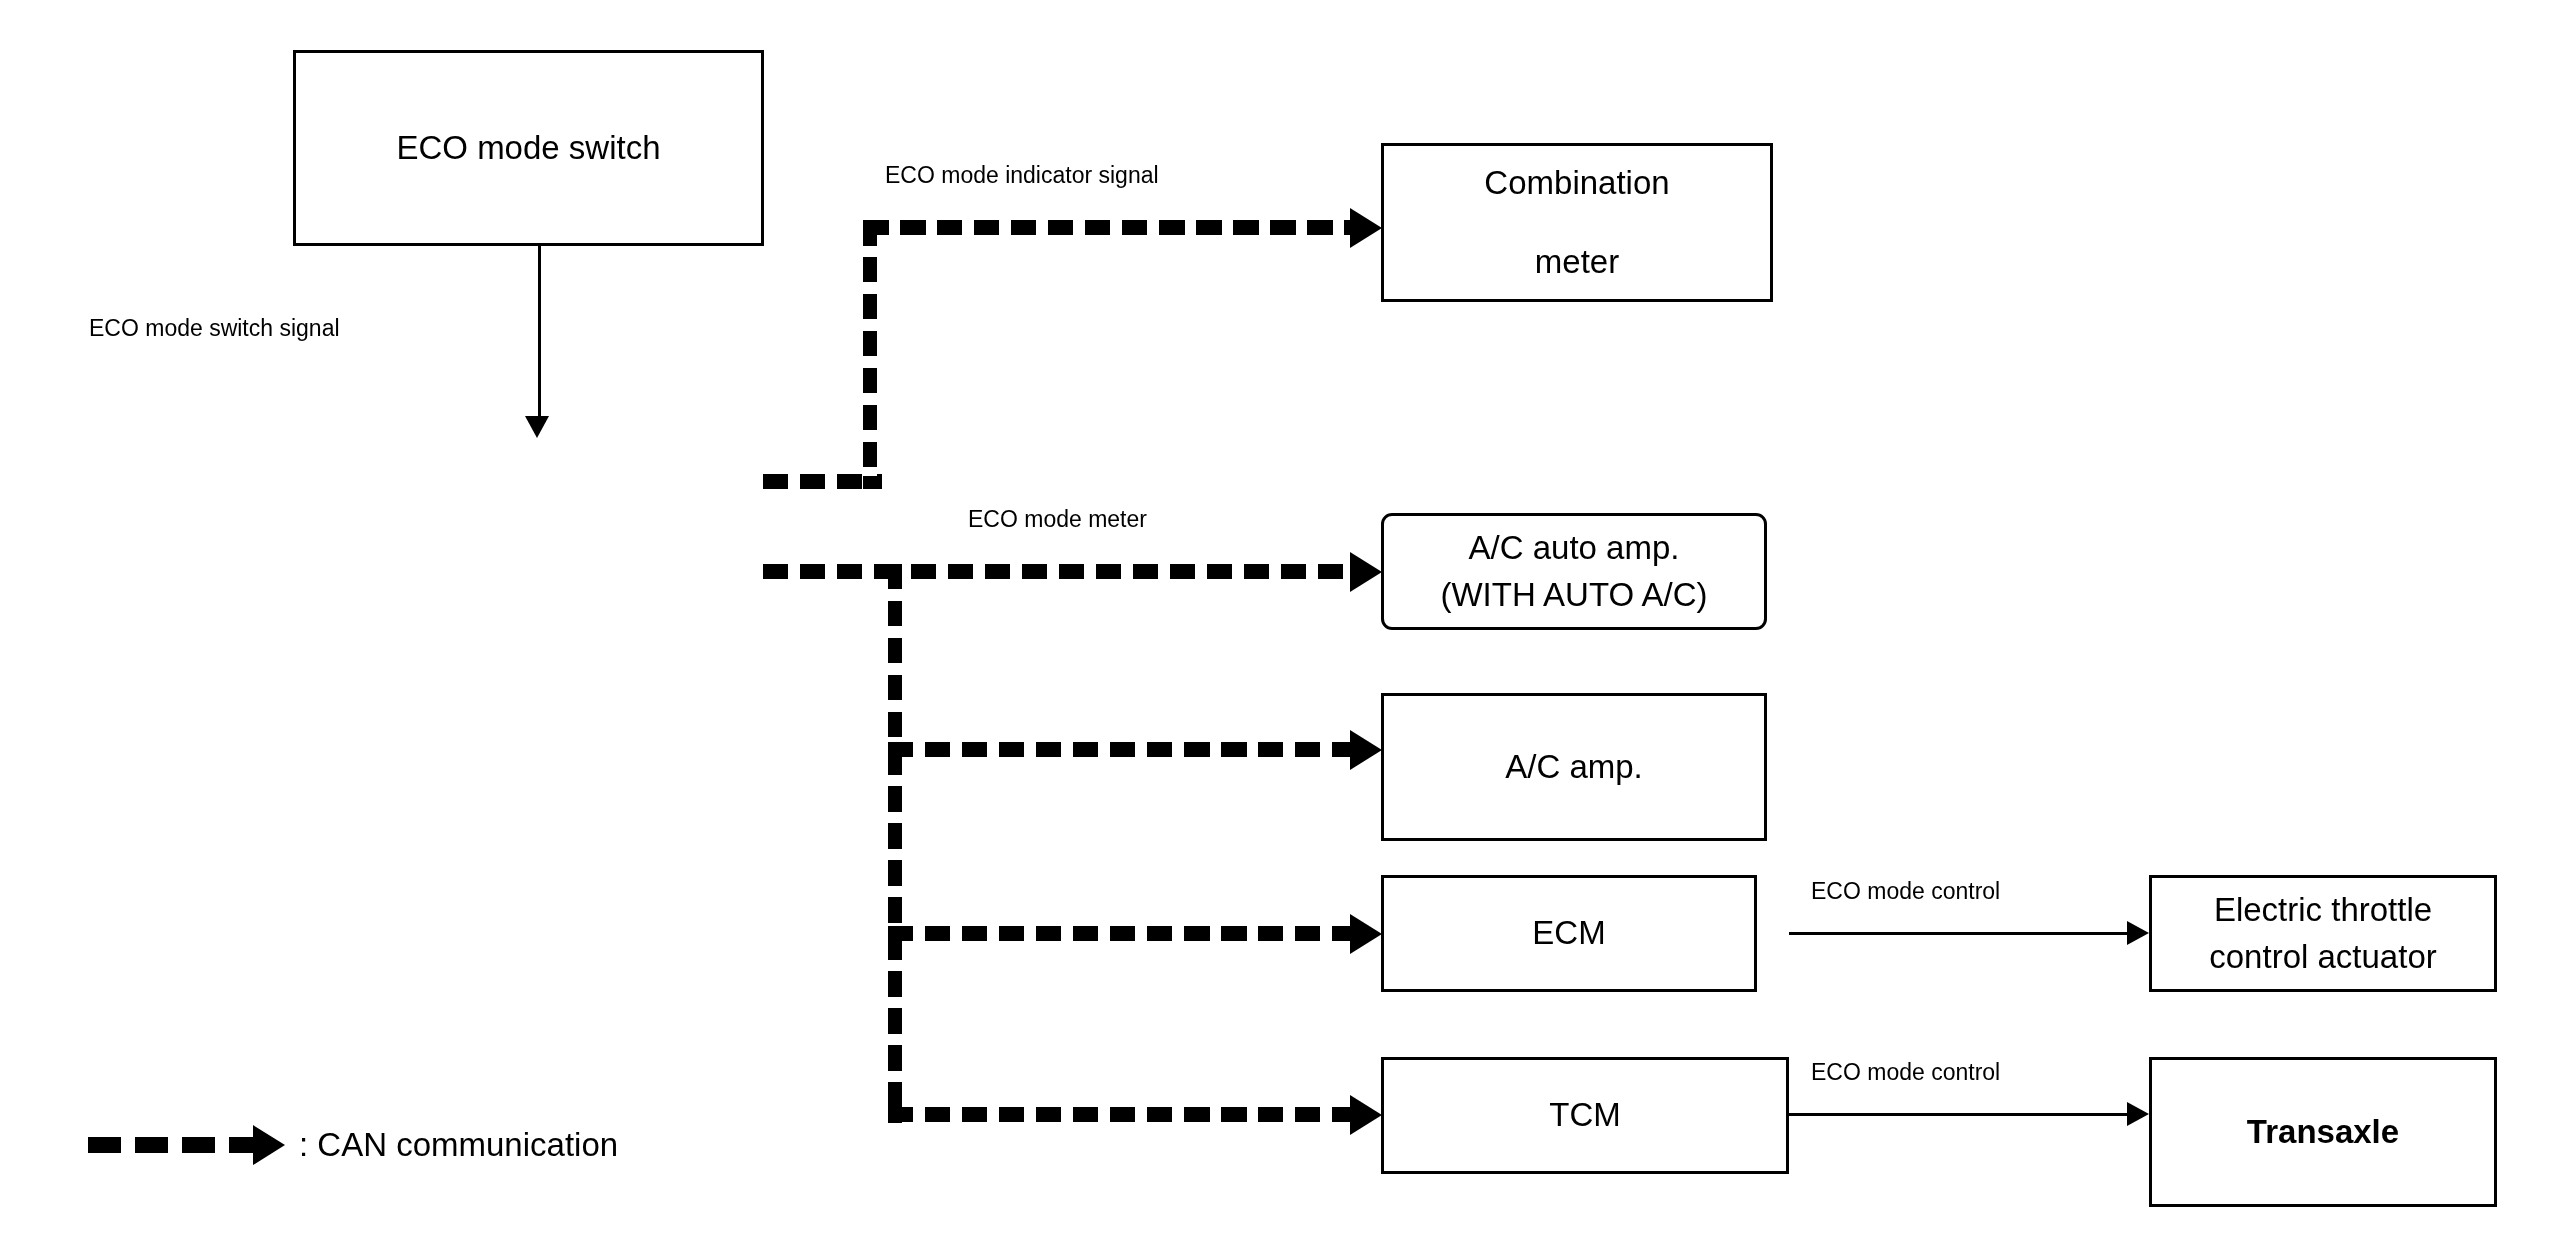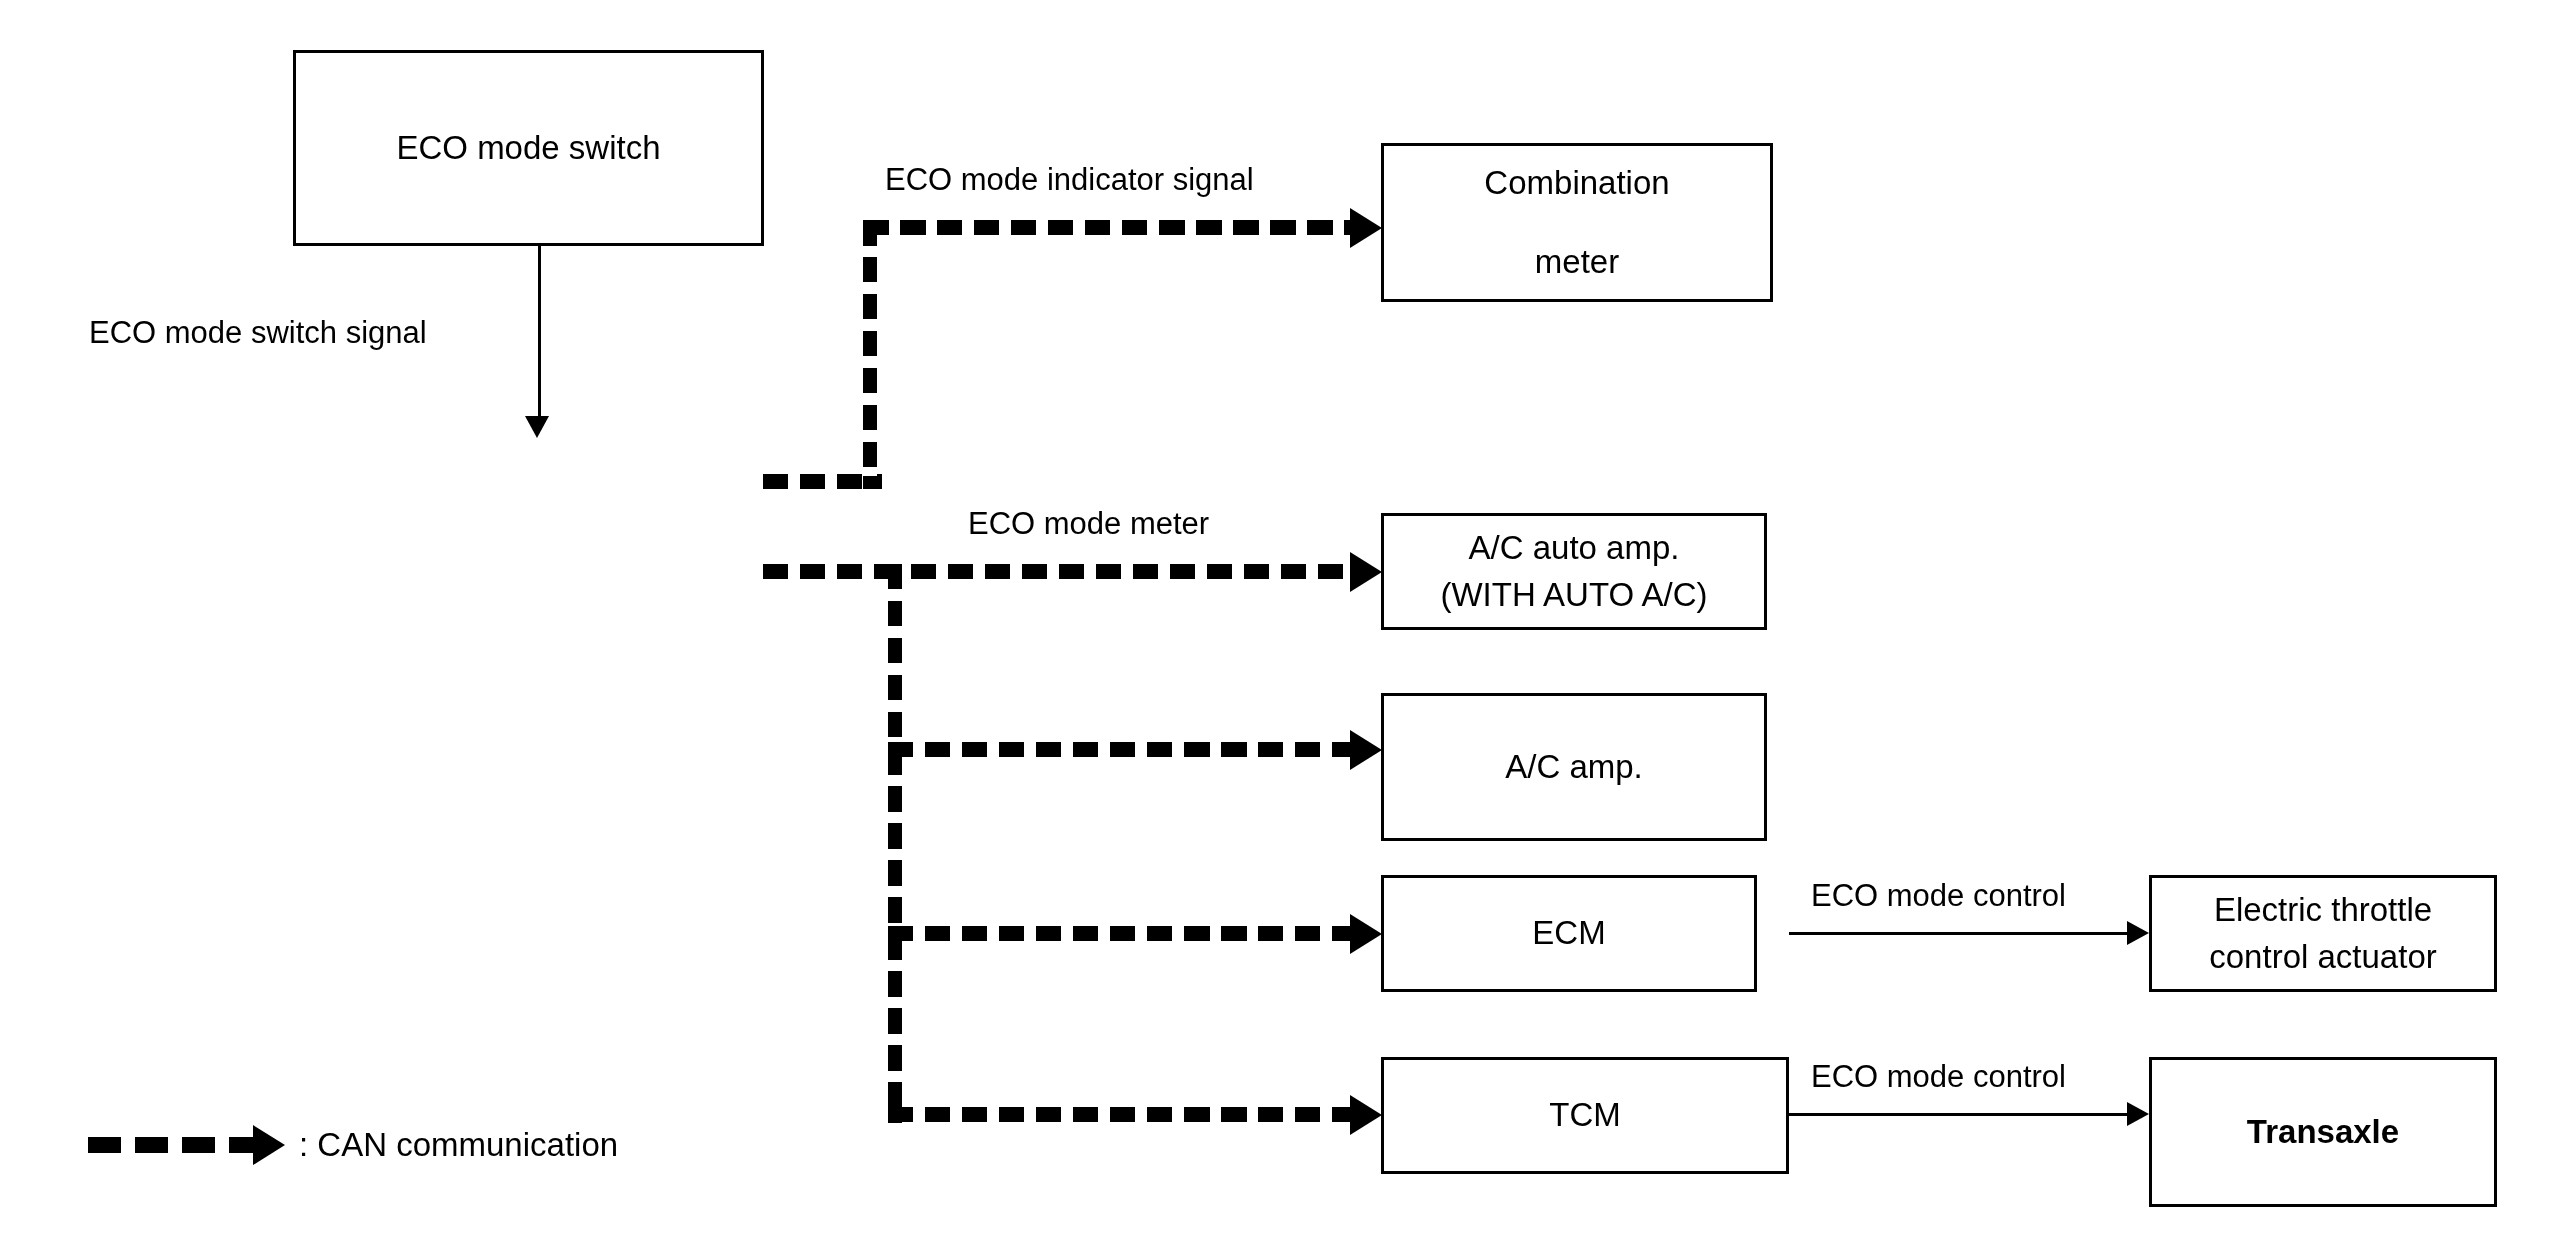--- a/index.html
+++ b/index.html
@@ -32,21 +32,21 @@
     font-size: 33px;
     line-height: 1.42;
     letter-spacing: 0px;
     color: #000000;
   }
   .node .l2 { display: block; }
 
   
   .label {
     position: absolute;
-    font-size: 31px;
+    font-size: 23px;
     line-height: 1.1;
     white-space: nowrap;
     color: #000000;
   }
 
   
   .solid-h {
     position: absolute;
     height: 3.2px;
     background: #000000;
@@ -162,21 +162,21 @@
   </div>
 
   <div class="can-h" style="left:763px; top:564px; width:592px;"></div>
   <div class="can-arrow" style="left:1350px; top:552px;"></div>
   <div class="label" style="left:968px; top:507px;">ECO mode meter</div>
 
   <div class="can-v" style="left:888px; top:564px; height:559px;"></div>
   <div class="can-corner" style="left:888px; top:564px; width:14px; height:15.3px;"></div>
   <div class="can-corner" style="left:888px; top:1107px; width:14px; height:15.3px;"></div>
 
-  <div class="node" style="left:1381px; top:513px; width:386px; height:117px;">
+  <div class="node" style="left:1381px; top:513px; width:386px; height:117px;border-radius:11px;">
     <span>A/C auto amp.</span>
     <span class="l2">(WITH AUTO A/C)</span>
   </div>
 
   <div class="can-h" style="left:888px; top:742px; width:467px;"></div>
   <div class="can-arrow" style="left:1350px; top:730px;"></div>
 
   <div class="node" style="left:1381px; top:693px; width:386px; height:148px;">
     <span>A/C amp.</span>
   </div>

